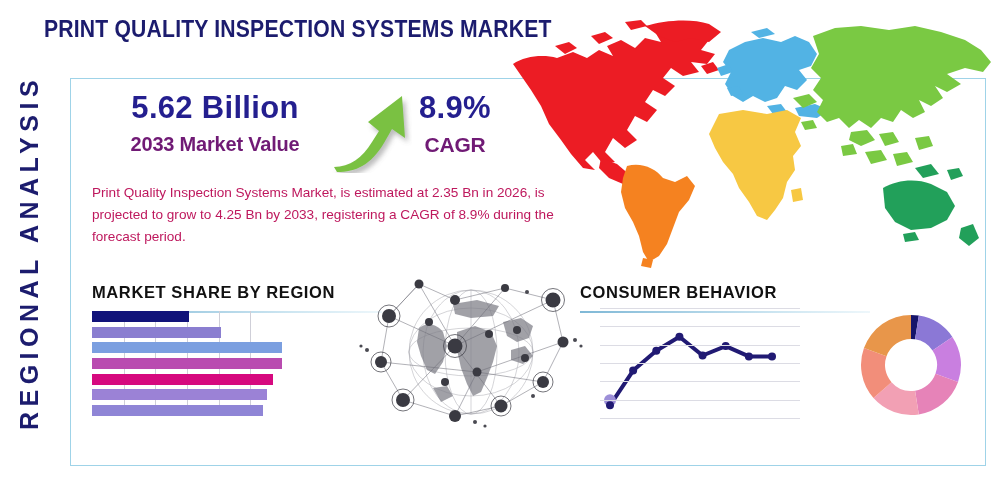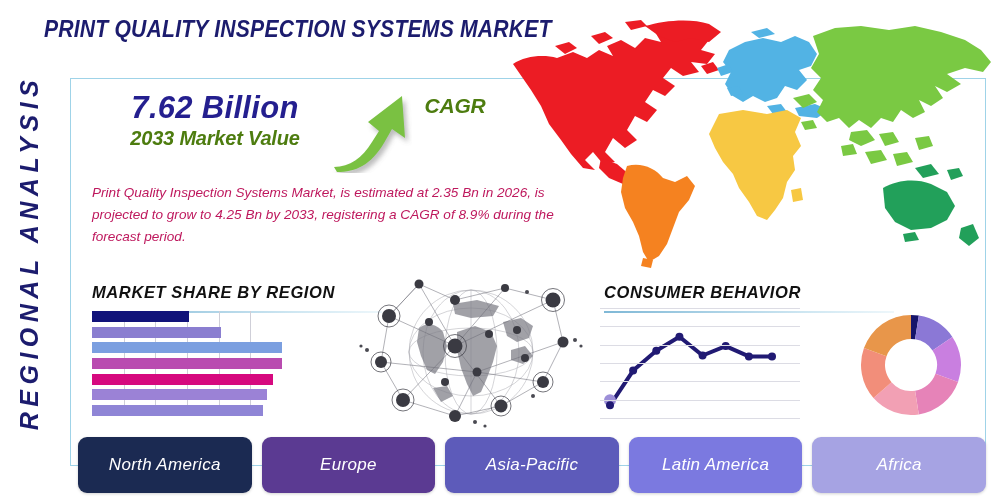--- a/index.html
+++ b/index.html
@@ -2,21 +2,21 @@
 <html><head>
 <meta charset="utf-8">
 <style>
   * { box-sizing: border-box; margin: 0; padding: 0; }
   html, body {
     width: 1000px; height: 500px;
     background: #ffffff;
     font-family: "Liberation Sans", sans-serif;
     overflow: hidden;
   }
-  #root { position: relative; width: 912px; height: 500px; background: #fff; font-style: italic; }
+  #root { position: relative; width: 912px; height: 500px; background: #fff; }
 
   
   .title {
     position: absolute; left: 44px; top: 16px;
     font-size: 23px; font-weight: 700; letter-spacing: .2px;
     color: #1c1c6e;
     font-family: "Liberation Sans Narrow", "Liberation Sans", sans-serif;
     transform: scaleX(0.92); transform-origin: left center;
     white-space: nowrap;
   }
@@ -49,21 +49,21 @@
     position: absolute; left: 100px; top: 92px;
     width: 400px; height: 75px;
   }
   .stat-left { position: absolute; left: 0; top: 0; width: 230px; text-align: center; }
   .stat-big {
     font-size: 31px; font-weight: 700; color: #241f8f; line-height: 1.05;
     font-family: "Liberation Sans Narrow", "Liberation Sans", sans-serif;
     letter-spacing: .3px;
   }
   .stat-sub {
-    font-size: 20px; font-weight: 700; color: #4d7c0f; line-height: 1.15; margin-top: 2px;
+    font-size: 20px; font-weight: 700; color: #701a75; line-height: 1.15; margin-top: 8px;
     letter-spacing: -.2px;
   }
   .stat-right { position: absolute; left: 300px; top: 0; width: 110px; text-align: center; }
   .stat-right .stat-big { font-size: 31px; }
   .stat-right .stat-sub { font-size: 21px; }
 
   .arrow-wrap { position: absolute; left: 232px; top: -4px; width: 80px; height: 85px; }
 
   
   .body-text {
@@ -81,21 +81,21 @@
     font-family: "Liberation Sans Narrow", "Liberation Sans", sans-serif;
     letter-spacing: .6px;
     padding-bottom: 11px;
     white-space: nowrap;
   }
   .sec-head::after {
     content: ""; position: absolute; left: 0; bottom: 0; height: 2px; width: 100%;
     background: linear-gradient(to right, #7fb8d6, #cfe7f2 70%, #eef7fb);
   }
   #sec-head-market { left: 92px; top: 283px; width: 290px; }
-  #sec-head-consumer { left: 604px; top: 283px; width: 290px; }
+  #sec-head-consumer { left: 580px; top: 283px; width: 290px; }
 
   
   .bar-chart { position: absolute; left: 92px; top: 311px; width: 190px; height: 105px; }
   .bar-grid { position: absolute; inset: 0; }
   .bar-grid i { position: absolute; top: 0; bottom: 0; width: 1px; background: #cfcfd8; }
   .bars { position: absolute; inset: 0; display: flex; flex-direction: column; justify-content: space-between; }
   .bar { height: 11px; }
 
   
   .globe-net { position: absolute; left: 357px; top: 276px; width: 228px; height: 152px; }
@@ -128,34 +128,35 @@
   <div class="title">PRINT QUALITY INSPECTION SYSTEMS MARKET</div>
 
   <div class="side-label">
     <span>REGIONAL ANALYSIS</span>
   </div>
 
   <div class="panel"></div>
 
   <div class="stat-row">
     <div class="stat-left">
-      <div class="stat-big">7.62 Billion</div>
+      <div class="stat-big">5.62 Billion</div>
       <div class="stat-sub">2033 Market Value</div>
     </div>
     <div class="arrow-wrap">
       <svg viewBox="0 0 80 85" width="80" height="85">
         <defs>
           <filter id="ash" x="-30%" y="-30%" width="170%" height="170%">
             <feDropShadow dx="3" dy="4" stdDeviation="2.5" flood-color="#6b6b6b" flood-opacity="0.45"></feDropShadow>
           </filter>
         </defs>
         <path filter="url(#ash)" d="M2 79 C18 79 30 70 40 54 L47 43 L36 34 L70 8 L73 50 L60 41 L52 55 C39 77 24 84 5 84 Z" fill="#7ac143"></path>
       </svg>
     </div>
     <div class="stat-right">
+      <div class="stat-big">8.9%</div>
       <div class="stat-sub">CAGR</div>
     </div>
   </div>
 
   <div class="body-text">Print Quality Inspection Systems Market, is estimated at 2.35 Bn in 2026, is projected to grow to 4.25 Bn by 2033, registering a CAGR of 8.9% during the forecast period.</div>
 
   <div class="world-map">
     <svg viewBox="0 0 500 262" width="500" height="262">
       <g id="map-na">
         <path fill="#ec1c24" d="M18 58 C30 50 48 48 62 52 L78 46 L92 52 L104 44 L118 50 L112 40 L126 34 L140 42 L150 32 L166 36 L160 26 L176 22 L192 30 L206 24 L214 34 L206 44 L220 48 L212 58 L196 56 L204 66 L188 70 L176 62 L168 72 L180 80 L170 90 L158 84 L150 96 L162 104 L152 116 L140 110 L132 124 L142 134 L130 142 L118 132 L110 146 L120 156 L108 158 L98 146 L90 154 L100 164 L88 162 L76 148 L66 134 L54 118 L46 100 L36 84 Z"></path>
@@ -324,31 +325,14 @@
         <path d="M 53 3 A 50 50 0 0 1 60.821723252011545 3.6155829702431106 L 57.067296091046 27.320103144526417 A 26 26 0 0 0 53 27 Z" fill="#16146b"></path>
         <path d="M 60.821723252011545 3.6155829702431106 A 50 50 0 0 1 94.3540287137281 24.89583110739347 L 74.50409493113861 38.385832175844605 A 26 26 0 0 0 57.067296091046 27.320103144526417 Z" fill="#8b78d6"></path>
         <path d="M 94.3540287137281 24.89583110739347 A 50 50 0 0 1 100.04403844771127 69.93689601226457 L 77.46289999280987 61.80718592637758 A 26 26 0 0 0 74.50409493113861 38.385832175844605 Z" fill="#c97fe0"></path>
         <path d="M 100.04403844771127 69.93689601226457 A 50 50 0 0 1 60.821723252011545 102.38441702975689 L 57.067296091046 78.67989685547359 A 26 26 0 0 0 77.46289999280987 61.80718592637758 Z" fill="#e683b8"></path>
         <path d="M 60.821723252011545 102.38441702975689 A 50 50 0 0 1 15.49444651847702 86.06559326618259 L 33.497112189608046 70.19410849841495 A 26 26 0 0 0 57.067296091046 78.67989685547359 Z" fill="#f2a0b4"></path>
         <path d="M 15.49444651847702 86.06559326618259 A 50 50 0 0 1 5.955961552288727 36.06310398773543 L 28.537100007190137 44.19281407362242 A 26 26 0 0 0 33.497112189608046 70.19410849841495 Z" fill="#f28e7a"></path>
         <path d="M 5.955961552288727 36.06310398773543 A 50 50 0 0 1 52.99999999999999 3 L 52.99999999999999 27 A 26 26 0 0 0 28.537100007190137 44.19281407362242 Z" fill="#e8964a"></path>
       </svg>
   </div>
 
-  <div class="pills" id="pills">
-      <div class="pill" style="background: rgb(27, 42, 82);">
-        <span>North America</span>
-      </div>
-      <div class="pill" style="background: rgb(91, 58, 146);">
-        <span>Europe</span>
-      </div>
-      <div class="pill" style="background: rgb(93, 91, 186);">
-        <span>Asia-Pacific</span>
-      </div>
-      <div class="pill" style="background: rgb(123, 121, 224);">
-        <span>Latin America</span>
-      </div>
-      <div class="pill" style="background: rgb(166, 163, 227);">
-        <span>Africa</span>
-      </div>
-    </div>
 
 </div>
 
 </body></html>

